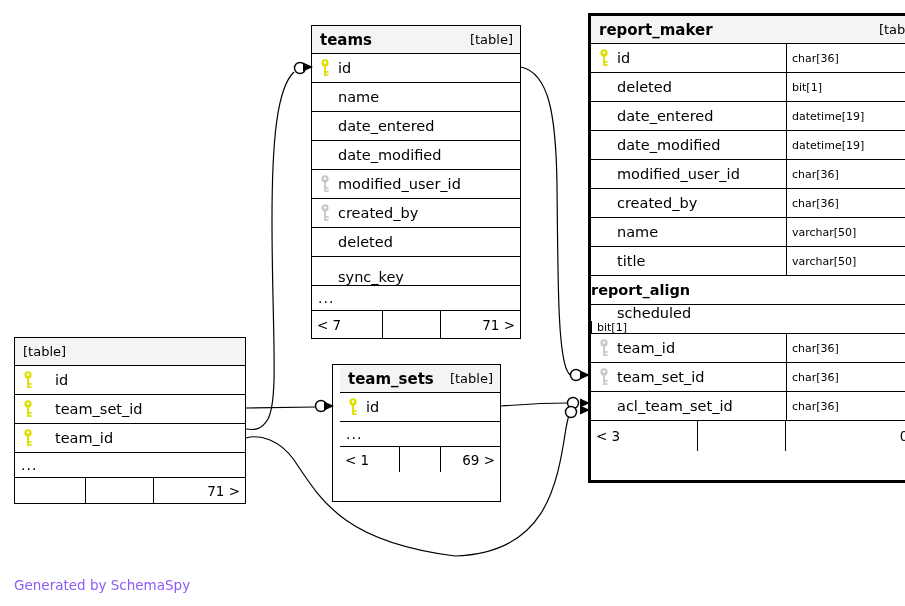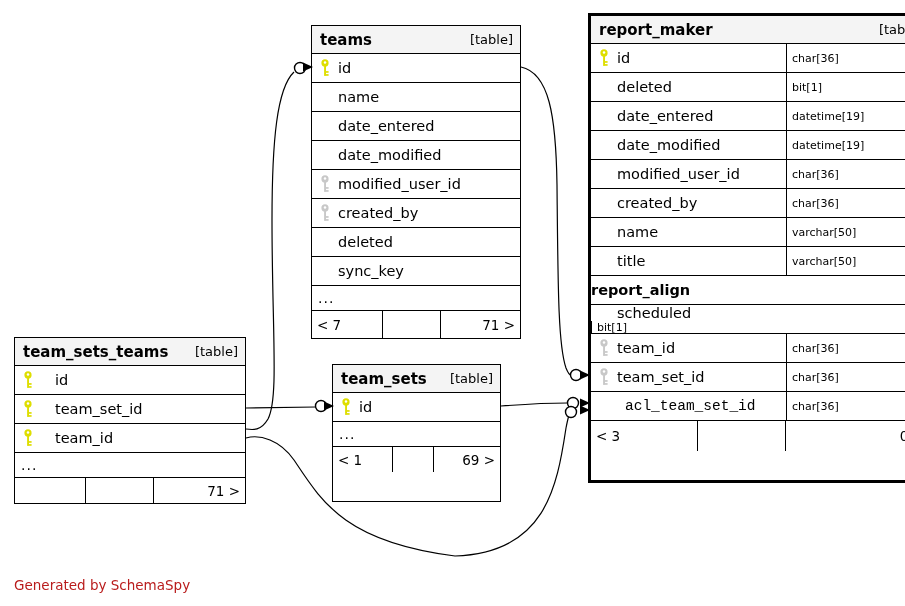--- a/index.html
+++ b/index.html
@@ -45,21 +45,21 @@
   .f-cell {
     display:flex; align-items:center; font-size:13.5px; box-sizing:border-box;
     padding:0 5px; border-right:1px solid #000; white-space:nowrap;
   }
   .f-cell:last-child { border-right:none; justify-content:flex-end; flex:1;text-align:center; }
   #edge-layer {
     position:absolute; left:0; top:0; width:905px; height:606px;
     z-index:5; pointer-events:none;
   }
   #footer-note {
-    position:absolute; left:14px; top:577px; font-size:13.5px; color:#b91c1c;
+    position:absolute; left:14px; top:577px; font-size:13.5px; color:#8b5cf6;
     z-index:2;
   }
 </style>
 </head>
 <body>
 
 <div id="diagram">
     <div class="tbl" style="left: 311px; top: 25px; width: 210px; height: 314px;">
       <div class="tbl-header" style="height: 28px; gap: 12px;">
         <span class="tbl-title">teams</span>
@@ -100,33 +100,32 @@
           <circle cx="6" cy="3.9" r="1.25" fill="#ffffff"></circle>
           <rect x="5.1" y="7.4" width="1.9" height="10" fill="#c8c8c8"></rect>
           <rect x="7" y="12.6" width="2.6" height="1.7" fill="#c8c8c8"></rect>
           <rect x="7" y="15.6" width="2.6" height="1.7" fill="#c8c8c8"></rect>
         </svg>
         <span class="name-cell" style="padding-left: 26px;">created_by</span>
       </div>
       <div class="tbl-row" style="height: 29px;">
         <span class="name-cell" style="padding-left: 26px;">deleted</span>
       </div>
-      <div class="tbl-row" style="height: 29px;">
+      <div class="tbl-row" style="height: 29px; align-items: flex-end;">
         <span class="name-cell" style="padding-left: 26px;">sync_key</span>
       </div>
       <div class="ellipsis-row" style="height: 25px;">...</div>
       <div class="tbl-footer" style="height: 27px;">
         <span class="f-cell" style="width: 71px;">&lt; 7</span>
         <span class="f-cell" style="width: 58px;"></span>
         <span class="f-cell">71 &gt;</span>
       </div>
     </div>
     <div class="tbl" style="left: 14px; top: 337px; width: 232px; height: 167px;">
       <div class="tbl-header" style="height: 28px;">
-        <span class="tbl-title">team_sets_teams</span>
         <span class="tbl-tag">[table]</span>
       </div>
       <div class="tbl-row" style="height: 29px;">
         <svg viewBox="0 0 12 19" class="key">
           <circle cx="6" cy="4.4" r="3.6" fill="#dede00"></circle>
           <circle cx="6" cy="3.9" r="1.25" fill="#ffffff"></circle>
           <rect x="5.1" y="7.4" width="1.9" height="10" fill="#dede00"></rect>
           <rect x="7" y="12.6" width="2.6" height="1.7" fill="#dede00"></rect>
           <rect x="7" y="15.6" width="2.6" height="1.7" fill="#dede00"></rect>
         </svg>
@@ -152,21 +151,21 @@
         </svg>
         <span class="name-cell" style="padding-left: 40px;">team_id</span>
       </div>
       <div class="ellipsis-row" style="height: 25px;">...</div>
       <div class="tbl-footer" style="height: 25px;">
         <span class="f-cell" style="width: 71px;"></span>
         <span class="f-cell" style="width: 68px;"></span>
         <span class="f-cell">71 &gt;</span>
       </div>
     </div>
-    <div class="tbl" style="left: 332px; top: 364px; width: 169px; height: 138px;">
+    <div class="tbl" style="left: 332px; top: 364px; width: 169px; height: 138px; padding-left: 7px;">
       <div class="tbl-header" style="height: 28px;">
         <span class="tbl-title">team_sets</span>
         <span class="tbl-tag">[table]</span>
       </div>
       <div class="tbl-row" style="height: 29px;">
         <svg viewBox="0 0 12 19" class="key">
           <circle cx="6" cy="4.4" r="3.6" fill="#dede00"></circle>
           <circle cx="6" cy="3.9" r="1.25" fill="#ffffff"></circle>
           <rect x="5.1" y="7.4" width="1.9" height="10" fill="#dede00"></rect>
           <rect x="7" y="12.6" width="2.6" height="1.7" fill="#dede00"></rect>
@@ -248,21 +247,21 @@
           <circle cx="6" cy="4.4" r="3.6" fill="#c8c8c8"></circle>
           <circle cx="6" cy="3.9" r="1.25" fill="#ffffff"></circle>
           <rect x="5.1" y="7.4" width="1.9" height="10" fill="#c8c8c8"></rect>
           <rect x="7" y="12.6" width="2.6" height="1.7" fill="#c8c8c8"></rect>
           <rect x="7" y="15.6" width="2.6" height="1.7" fill="#c8c8c8"></rect>
         </svg>
         <span class="name-cell" style="padding-left: 26px; width: 195px;">team_set_id</span>
         <span class="type-cell">char[36]</span>
       </div>
       <div class="tbl-row has-type" style="height: 29px;">
-        <span class="name-cell" style="padding-left: 34px; width: 195px; font-family: Liberation Mono, monospace;">acl_team_set_id</span>
+        <span class="name-cell" style="padding-left: 26px; width: 195px;">acl_team_set_id</span>
         <span class="type-cell">char[36]</span>
       </div>
       <div class="tbl-footer" style="height: 30px;">
         <span class="f-cell" style="width: 107px;">&lt; 3</span>
         <span class="f-cell" style="width: 88px;"></span>
         <span class="f-cell">0 &gt;</span>
       </div>
     </div>
   </div>
 

